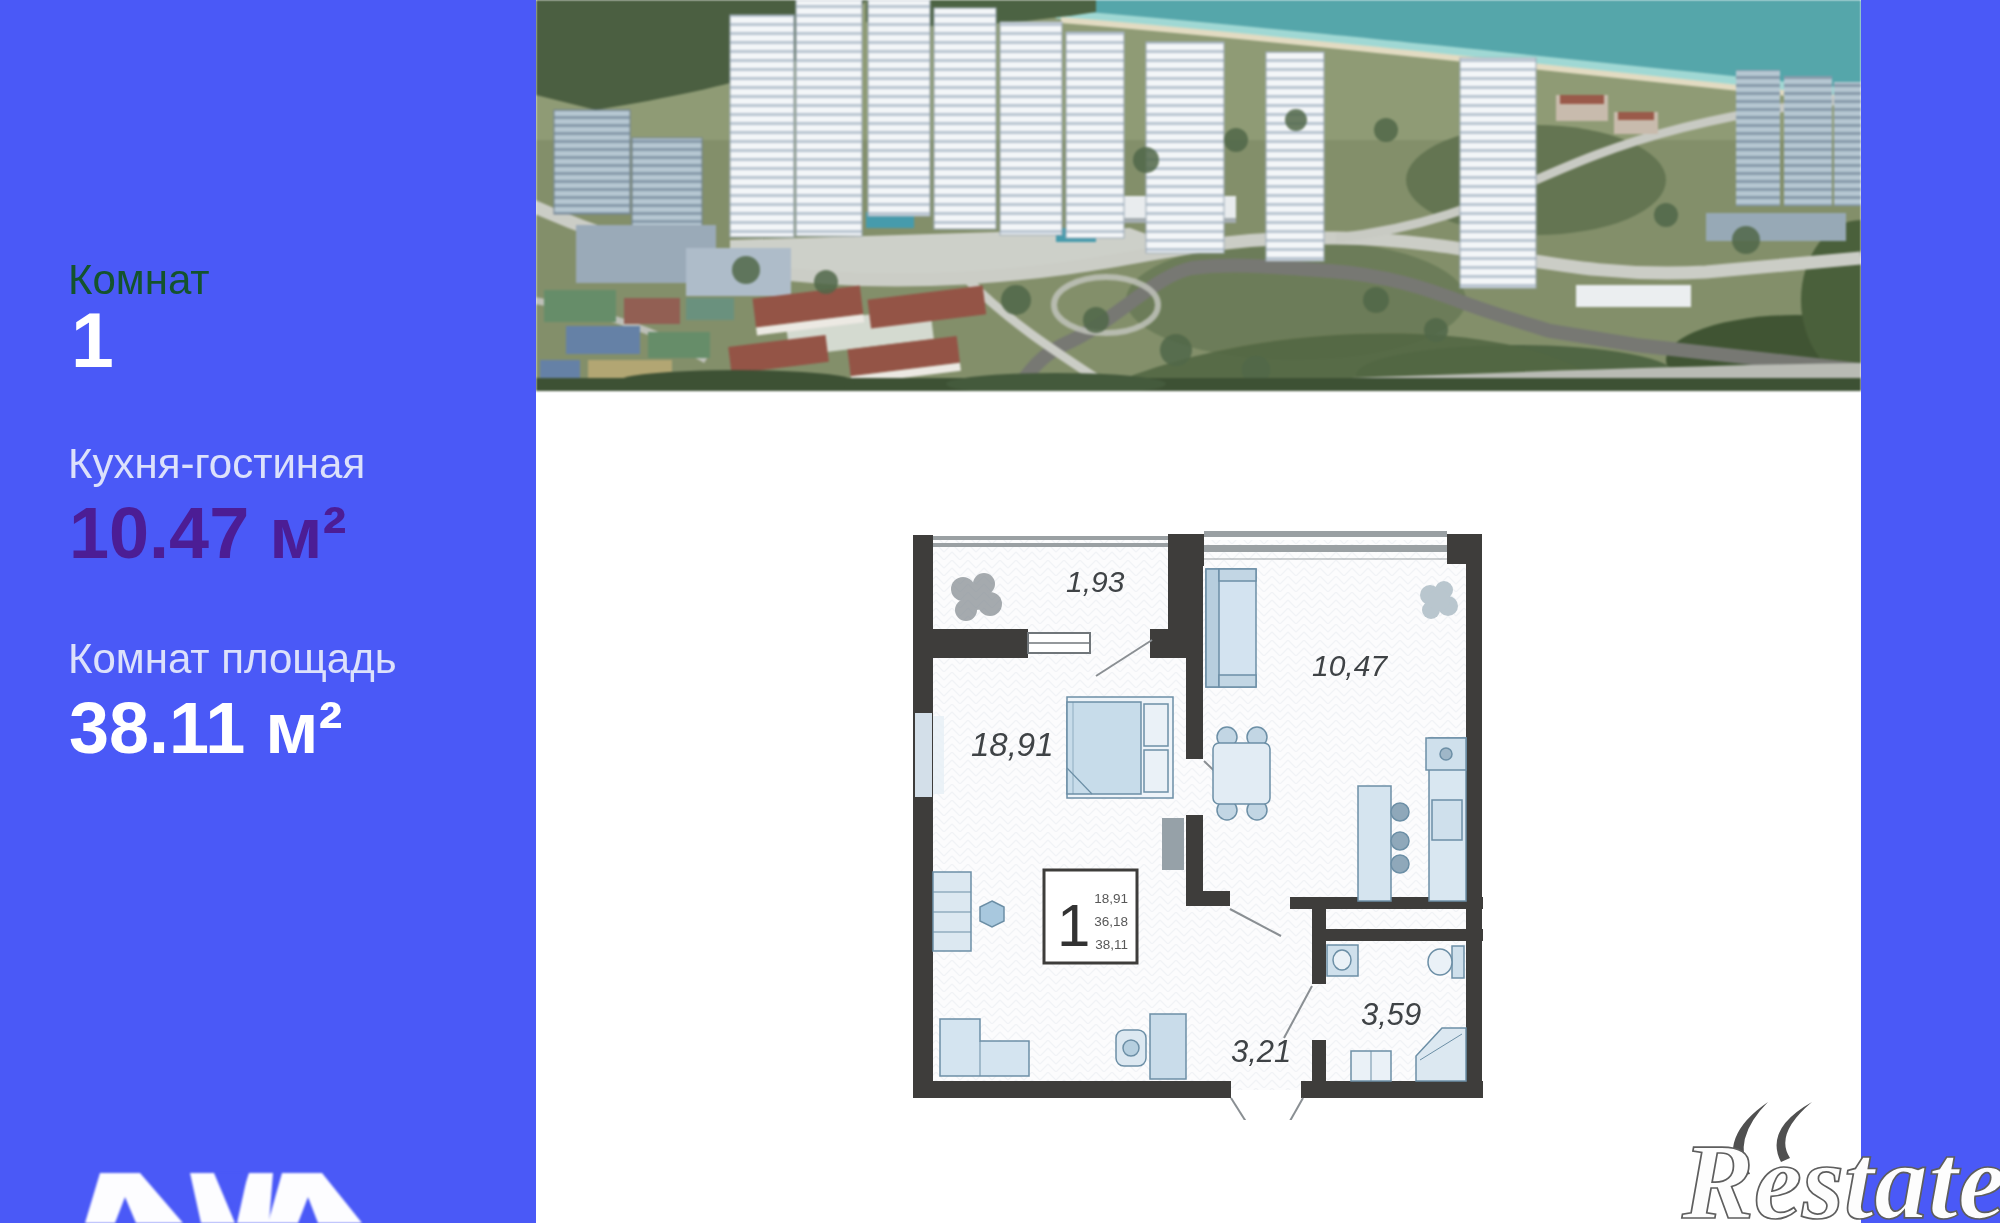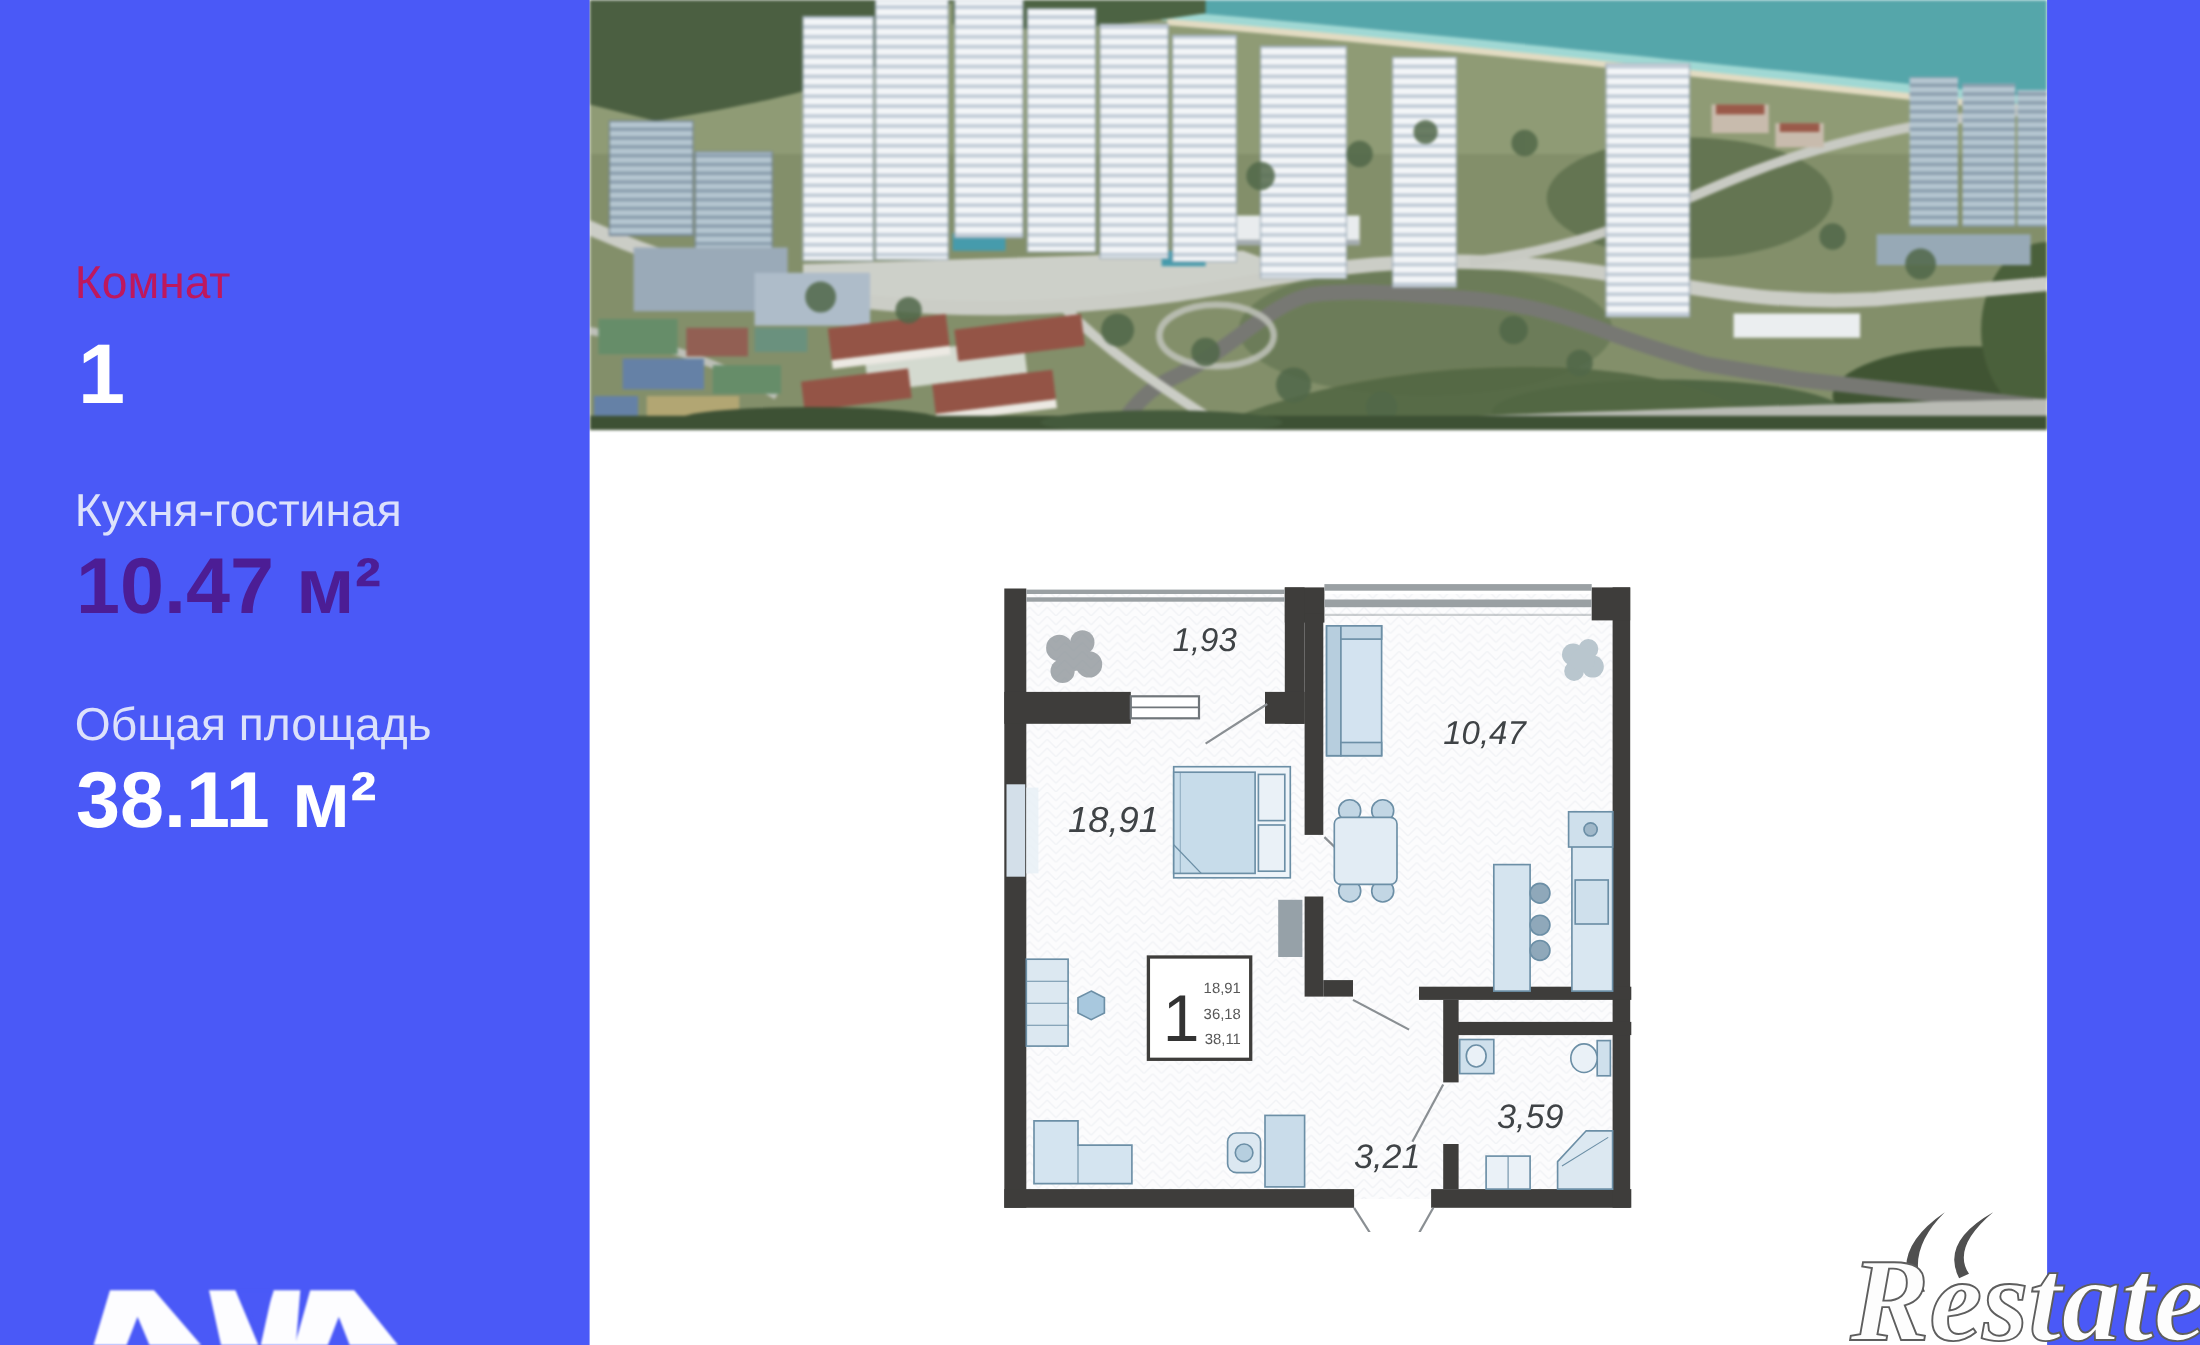--- a/index.html
+++ b/index.html
@@ -128,29 +128,29 @@
   </g>
 
   <rect x="0" y="378" width="1325" height="13" fill="#38512c"></rect>
   <ellipse cx="200" cy="382" rx="120" ry="12" fill="#38512c"></ellipse>
   <ellipse cx="520" cy="384" rx="110" ry="11" fill="#3e5a33"></ellipse>
 </svg>
 </div>
 
 <div class="abs" style="left:0;top:0;width:536px;height:1223px;background:#4a59f7;"></div>
 
-<div class="abs" style="left:68px;top:236px;line-height:1;color:#be185d;font-size:42px;">Комнат</div>
+<div class="abs" style="left:68px;top:259px;line-height:1;color:#14532d;font-size:42px;">Комнат</div>
 
 <div class="abs" style="left:71px;top:302px;line-height:1;color:#ffffff;font-size:77px;font-weight:bold;">1</div>
 
 <div class="abs" style="left:68px;top:443px;line-height:1;color:#dce1fb;font-size:42px;">Кухня-гостиная</div>
 
 <div class="abs" style="left:69px;top:497px;line-height:1;color:#4c1d95;font-size:72px;font-weight:bold;">10.47 м²</div>
 
-<div class="abs" style="left:68px;top:638px;line-height:1;color:#dce1fb;font-size:42px;">Общая площадь</div>
+<div class="abs" style="left:68px;top:638px;line-height:1;color:#dce1fb;font-size:42px;">Комнат площадь</div>
 
 <div class="abs" style="left:69px;top:692px;line-height:1;color:#ffffff;font-size:72px;font-weight:bold;text-align:center;">38.11 м²</div>
 
 <div class="abs" style="left:60px;top:1160px;width:340px;height:63px;filter:blur(0.8px);">
 <svg width="340" height="63" viewBox="60 1160 340 63" xmlns="http://www.w3.org/2000/svg">
   <g fill="#fdfdff">
     <polygon points="100,1173 140,1173 183,1223 85,1223"></polygon>
     <polygon points="190,1173 214,1173 235,1223 201,1223"></polygon>
     <polygon points="248,1173 273,1173 269,1223 237,1223"></polygon>
     <polygon points="282,1173 322,1173 362,1223 268,1223"></polygon>

